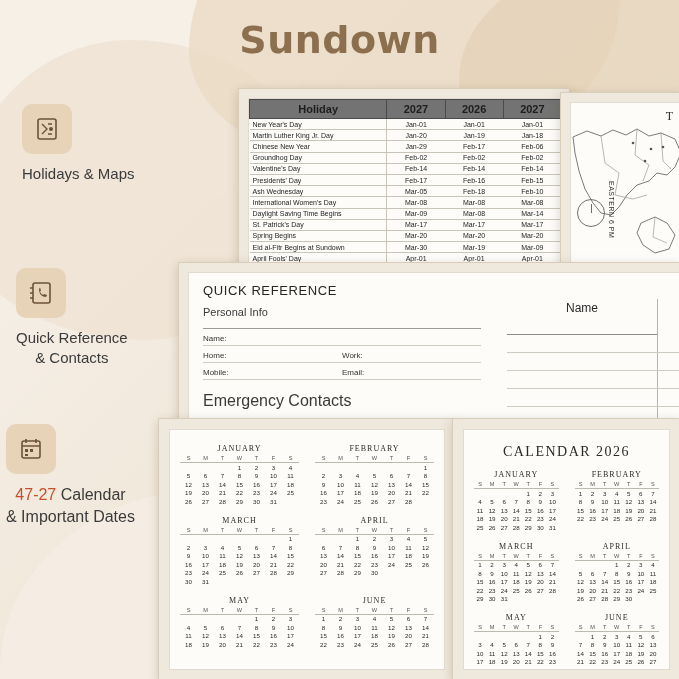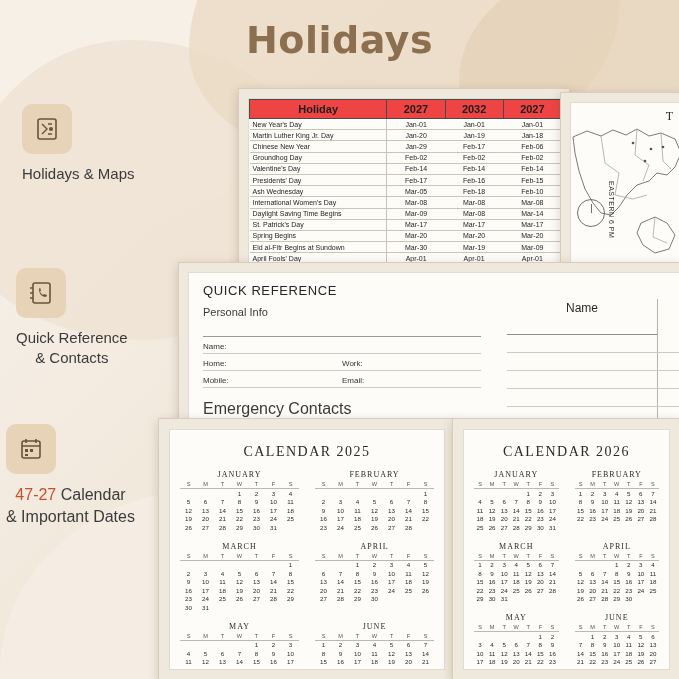--- a/index.html
+++ b/index.html
@@ -130,21 +130,21 @@
     font-size: 7px;
     font-family: "Liberation Sans", sans-serif;
     color: #1d1d1d;
   }
   .holiday-table th {
     border: 1px solid #4a4a4a;
     font-size: 11px;
     font-weight: bold;
     padding: 3px 2px;
     text-align: center;
-    background: #ef4444;
+    background: #737373;
   }
   .holiday-table td {
     border-bottom: 1px solid #c9c4ba;
     padding: 1.6px 3px;
     white-space: nowrap;
   }
   .holiday-table td.c { text-align: center; }
   .holiday-table tr td:first-child { border-right: 1px solid #c9c4ba; }
   .holiday-table col.name { width: 44%; }
 
@@ -181,21 +181,21 @@
   #quickref-page .page-inner { inset: 9px 0 0 9px; }
   .qr-body { padding: 10px 14px; }
   .qr-title {
     font-size: 13px; letter-spacing: .6px; color: #262626;
     font-family: "Liberation Sans", sans-serif;
   }
   .qr-sub {
     margin-top: 8px;
     font-size: 11px; color: #3a3a3a;
     border-bottom: 1px solid #9a9a9a;
-    padding-bottom: 18px;
+    padding-bottom: 10px;
     width: 278px;
   }
   .qr-field {
     font-size: 8px; color: #333;
     border-bottom: 1px solid #cfcac2;
     padding: 5px 0 2px 0;
     width: 278px;
   }
   .qr-split { display: flex; width: 278px; }
   .qr-split .qr-field { width: 50%; }
@@ -278,21 +278,21 @@
 </head>
 <body>
 
 <div class="bg-base"></div>
 <div class="blob-a"></div>
 <div class="blob-b"></div>
 <div class="blob-c"></div>
 <div class="blob-d"></div>
 <div class="blob-e"></div>
 
-<div class="features-title">Holidays</div>
+<div class="features-title">Sundown</div>
 
 <div class="feature-row" id="feature-1">
   <div class="feature-icon">
     <svg width="28" height="28" viewBox="0 0 28 28">
       <rect x="5" y="4" width="18" height="20" rx="2" fill="none" stroke="#6b5336" stroke-width="1.6"></rect>
       <path d="M9 9 L14 14 L9 19" fill="none" stroke="#6b5336" stroke-width="1.4"></path>
       <path d="M15 9 L19 9 M15 19 L19 19" stroke="#6b5336" stroke-width="1.4"></path>
       <circle cx="18" cy="14" r="2" fill="#6b5336"></circle>
     </svg>
   </div>
@@ -338,21 +338,21 @@
       <colgroup>
           <col class="name">
           <col>
           <col>
           <col>
         </colgroup>
       <thead>
         <tr>
           <th>Holiday</th>
           <th>2027</th>
-          <th>2032</th>
+          <th>2026</th>
           <th>2027</th>
         </tr>
       </thead>
       <tbody id="holiday-body">
           <tr>
             <td>New Year's Day</td>
             <td class="c">Jan-01</td>
             <td class="c">Jan-01</td>
             <td class="c">Jan-01</td>
           </tr>
@@ -481,21 +481,20 @@
       <div class="rule"></div>
       <div class="rule"></div>
       <div class="rule"></div>
     </div>
   </div>
 </div>
 
 <div class="page-card" id="cal2025-page">
   <div class="page-inner">
     <div class="cal-inner">
-      <div class="cal-title">CALENDAR 2025</div>
       <div class="cal-grid" id="cal-grid-0">
           <div class="month">
             <div class="month-name">JANUARY</div>
             <table>
               <thead>
                 <tr>
                   <th>S</th>
                   <th>M</th>
                   <th>T</th>
                   <th>W</th>

